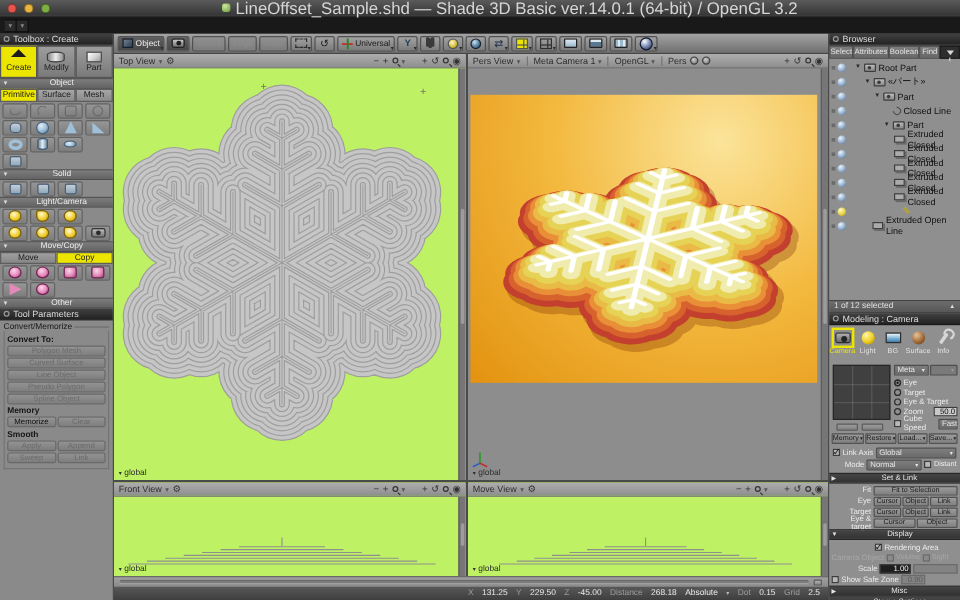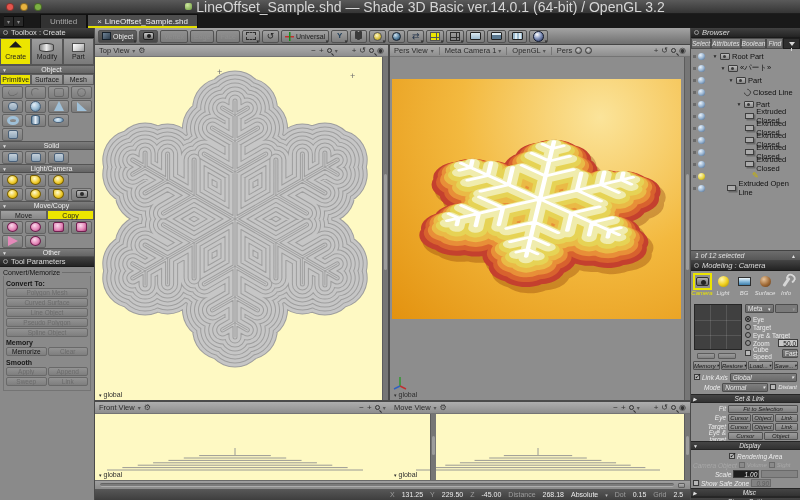--- a/index.html
+++ b/index.html
@@ -129,21 +129,21 @@
     background-image:linear-gradient(#2e2e2e,#2e2e2e),linear-gradient(#2e2e2e,#2e2e2e);
     background-size:1px 9px,10px 1px;background-position:4.5px 0,0 4px;background-repeat:no-repeat;}
   .tico-monitor,.tico-monitor2,.tico-monitor3{width:11px;height:8px;border:1px solid #222;
     background:linear-gradient(#dcEAF2,#9ab8cc);border-radius:1px;}
   .tico-monitor2{background:linear-gradient(#dcEAF2 40%,#5a7890 40%);}
   .tico-monitor3{background:repeating-linear-gradient(90deg,#9ab8cc 0 2px,#dceaf2 2px 4px);}
   .tico-sphere{width:11px;height:11px;border-radius:50%;background:radial-gradient(circle at 35% 28%,#ffffff,#8898c0 45%,#1c2850);border:1px solid #10182e;}
 
   
   #vports{position:absolute;left:95px;top:45px;width:595px;height:435px;background:#4a4a4a;z-index:10;}
-  .vp{position:absolute;background:#fef9c3;overflow:hidden;}
+  .vp{position:absolute;background:#bef264;overflow:hidden;}
   .vp-h{position:absolute;left:0;right:0;top:0;height:12px;background:linear-gradient(#aeaeae,#8e8e8e);
     border-bottom:1px solid #747474;display:flex;align-items:center;gap:3px;padding:0 4px;
     font-size:7.5px;color:#2c2c2c;z-index:6;}
   .vp-h .sp{flex:1;}
   .vp-h .gap{width:8px;}
   .vp-h .ctl{font-size:8px;line-height:10px;color:#333;}
   .vp-h .dim{color:#555;font-size:6px;}
   .vp-h .seg{color:#2c2c2c;display:flex;align-items:center;gap:2px;}
   .vp-h .vsep{width:1px;height:8px;background:#777;margin:0 2px;}
   .mag{width:5px;height:5px;border:1.2px solid #333;border-radius:50%;position:relative;display:inline-block;}
@@ -168,21 +168,21 @@
   .stat2{position:absolute;left:95px;top:489px;width:595px;height:11px;
     background:linear-gradient(#585858,#3e3e3e);display:flex;align-items:center;gap:7px;
     font-size:7px;color:#c8c8c8;padding-left:295px;z-index:20;white-space:nowrap;}
   .stat2 .lb{color:#9d9d9d;}
   .stat2 .vl{color:#ececec;}
   .stat2 .dda{font-size:5px;color:#bbb;}
 
   
   .rightcol{position:absolute;left:690px;top:28px;width:110px;bottom:0;background:#8f8f8f;
     border-left:1px solid #4a4a4a;z-index:20;}
-  .rc{position:absolute;left:0;right:0;font-style:italic;}
+  .rc{position:absolute;left:0;right:0;}
   .br-tabs{display:flex;height:11px;}
   .br-tab{flex:1;font-size:6.5px;display:flex;align-items:center;justify-content:center;
     background:linear-gradient(#7d7d7d,#686868);border:1px solid #4c4c4c;color:#e2e2e2;}
   .br-funnel{width:13px;background:#2e2e2e;border:1px solid #1c1c1c;display:flex;align-items:center;justify-content:center;}
   .funnel{width:0;height:0;border-left:3px solid transparent;border-right:3px solid transparent;border-top:4px solid #d8d8d8;position:relative;}
   .funnel::after{content:"";position:absolute;left:-0.5px;top:2px;width:1px;height:3px;background:#d8d8d8;}
   .tree{position:absolute;top:22px;left:0;right:0;}
   .trow{height:12px;display:flex;align-items:center;font-size:7.5px;color:#101010;gap:2px;}
   .trow .gut{width:17px;flex:none;display:flex;align-items:center;gap:2px;padding-left:2px;}
   .notch{width:3px;height:3px;background:#6a6a6a;flex:none;}
@@ -257,29 +257,20 @@
     <span class="tl grn"></span>
     <div class="wintitle">
       <span class="doc-ico"></span>
       <span>LineOffset_Sample.shd — Shade 3D Basic ver.14.0.1 (64-bit) / OpenGL 3.2</span>
     </div>
   </div>
 
   <div class="modebar">
     <span class="mstub">▾</span>
     <span class="mstub">▾</span>
-    <div class="dtabs" id="docTabs">
-        <div class="dtab">
-          <span>Untitled</span>
-        </div>
-        <div class="dtab active">
-          <span class="x">×</span>
-          <span>LineOffset_Sample.shd</span>
-        </div>
-      </div>
   </div>
 
   <div class="leftcol">
     <div class="panel-h">
       <span class="pdot"></span>
       <span>Toolbox : Create</span>
     </div>
     <div class="tbx-tabs" id="tbxTabs">
         <div class="tbx-tab active">
           <span class="big-pen"></span>
@@ -647,21 +638,21 @@
         </div>
         <div class="vp-scroll">
           <div class="thumb"></div>
         </div>
         <svg width="14" height="14" class="axis3">
           <polyline points="7,10 7,1" stroke="#2a9a2a" stroke-width="1.4" fill="none"></polyline>
           <polyline points="7,10 13,13" stroke="#c03030" stroke-width="1.4" fill="none"></polyline>
           <polyline points="7,10 1,13" stroke="#3060c0" stroke-width="1.4" fill="none"></polyline>
         </svg>
       </div>
-      <div class="vp" style="left: 0px; top: 357px; width: 341px; height: 78px; text-decoration: underline;">
+      <div class="vp" style="left: 0px; top: 357px; width: 293px; height: 78px; text-decoration: underline;">
         <div class="vp-h">
           <span>Front View</span>
           <span class="dim">▾</span>
           <span class="gear">⚙</span>
           <span class="sp"></span>
           <span class="ctl">−</span>
           <span class="ctl">+</span>
           <span class="mag"></span>
           <span class="dim">▾</span>
           <span class="gap"></span>

